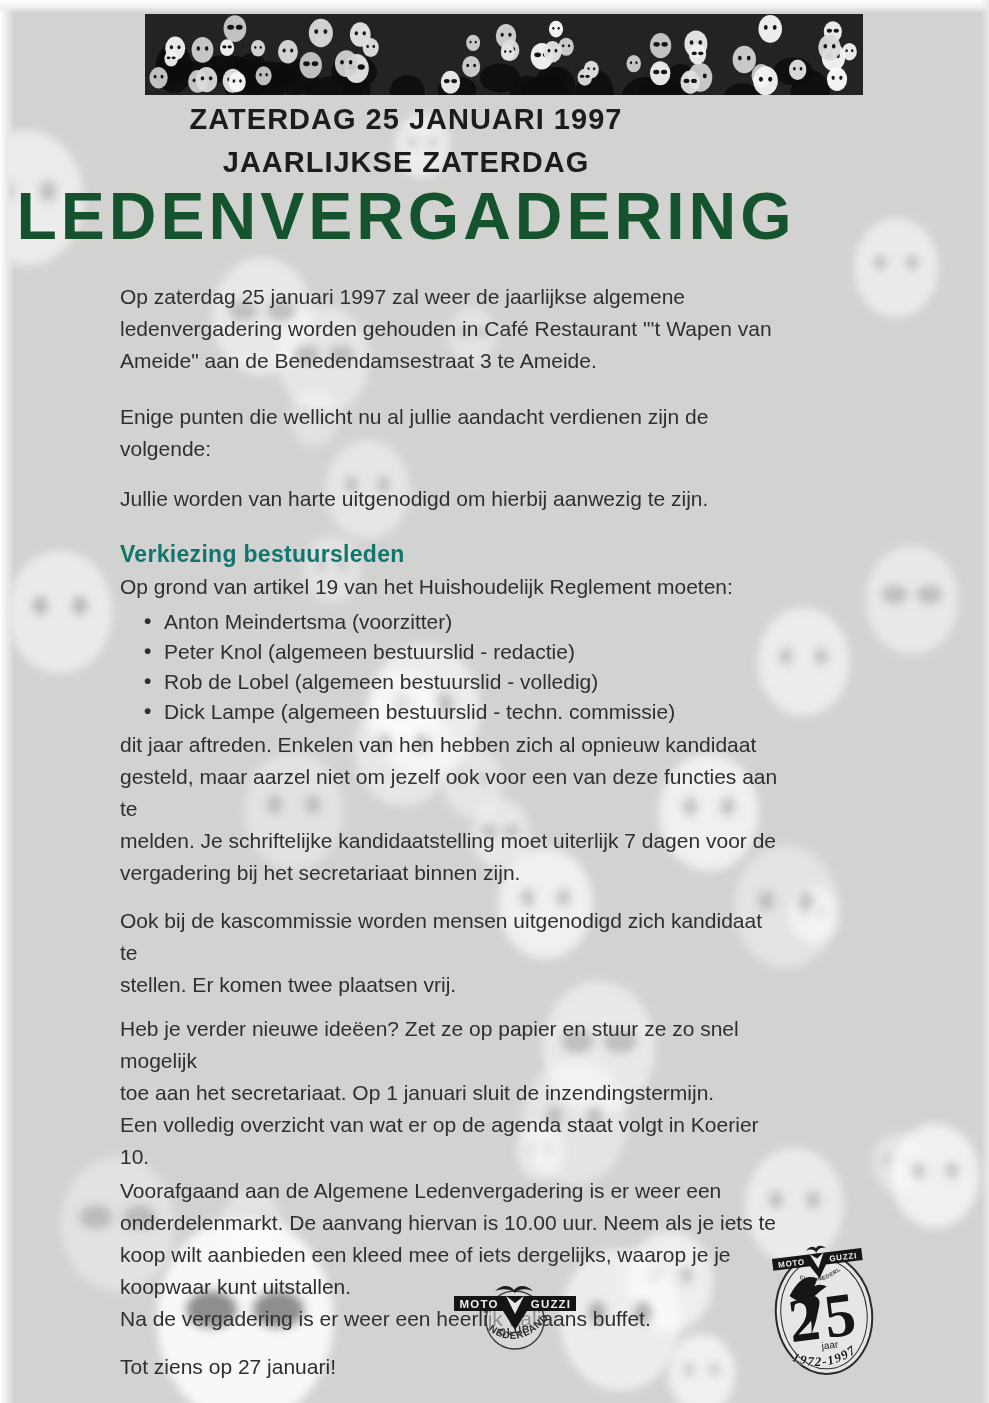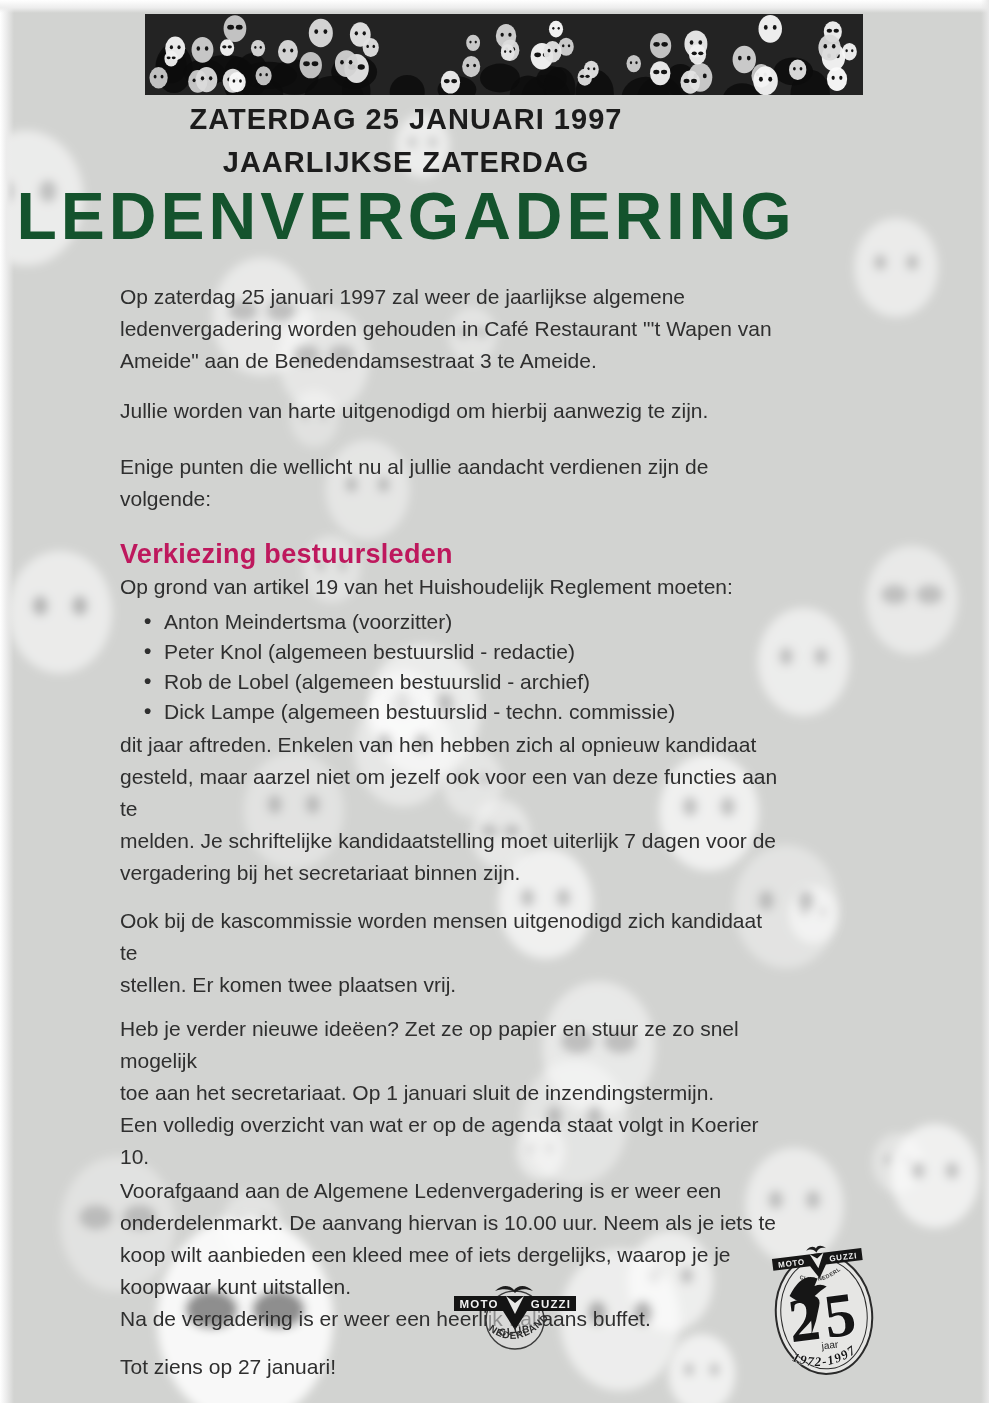--- a/index.html
+++ b/index.html
@@ -28,21 +28,21 @@
   .header-block{text-align:center;color:#1c1c1c;}
   .dateline{margin-top:101px;font-size:29px;line-height:36px;font-weight:bold;letter-spacing:1px;}
   .subtitle{margin-top:7px;font-size:29px;line-height:36px;font-weight:bold;letter-spacing:1px;}
   .title{margin-top:4px;font-size:66px;line-height:64px;font-weight:bold;letter-spacing:4px;color:#14532d;}
 
   .body-block{padding-left:120px;padding-right:28px;}
   .para{white-space:pre-line;font-size:21px;line-height:32px;}
   .p-venue{margin-top:33px;}
   .p-invite{margin-top:18px;}
   .p-agenda-intro{margin-top:24px;}
-  .sec-heading{margin-top:24px;font-size:27px;line-height:30px;font-weight:bold;color:#be185d;letter-spacing:.3px;}
+  .sec-heading{margin-top:24px;font-size:23px;line-height:30px;font-weight:bold;color:#0f766e;letter-spacing:.3px;}
   .p-lead{margin-top:2px;}
   .members{margin:4px 0 0 0;padding:0 0 0 24px;list-style:none;}
   .members li{font-size:21px;line-height:30px;position:relative;padding-left:20px;}
   .members li::before{content:"\2022";position:absolute;left:0;top:-1px;font-weight:bold;}
   .p-cont{margin-top:2px;}
   .p-kas{margin-top:16px;}
   .p-ideas{margin-top:12px;}
   .p-market{margin-top:2px;}
   .p-buffet{margin-top:0;}
   .p-closing{margin-top:16px;}
@@ -512,29 +512,29 @@
   <div class="header-block">
     <div class="dateline">ZATERDAG 25 JANUARI 1997</div>
     <div class="subtitle">JAARLIJKSE ZATERDAG</div>
     <div class="title">LEDENVERGADERING</div>
   </div>
 
   <div class="body-block">
     <div class="para p-venue">Op zaterdag 25 januari 1997 zal weer de jaarlijkse algemene
 ledenvergadering worden gehouden in Café Restaurant "'t Wapen van
 Ameide" aan de Benedendamsestraat 3 te Ameide.</div>
+    <div class="para p-agenda-intro">Enige punten die wellicht nu al jullie aandacht verdienen zijn de volgende:</div>
     <div class="para p-invite">Jullie worden van harte uitgenodigd om hierbij aanwezig te zijn.</div>
-    <div class="para p-agenda-intro">Enige punten die wellicht nu al jullie aandacht verdienen zijn de volgende:</div>
 
     <div class="sec-heading">Verkiezing bestuursleden</div>
     <div class="para p-lead">Op grond van artikel 19 van het Huishoudelijk Reglement moeten:</div>
     <ul class="members">
       <li>Anton Meindertsma (voorzitter)</li>
       <li>Peter Knol (algemeen bestuurslid - redactie)</li>
-      <li>Rob de Lobel (algemeen bestuurslid - archief)</li>
+      <li>Rob de Lobel (algemeen bestuurslid - volledig)</li>
       <li>Dick Lampe (algemeen bestuurslid - techn. commissie)</li>
     </ul>
     <div class="para p-cont">dit jaar aftreden. Enkelen van hen hebben zich al opnieuw kandidaat
 gesteld, maar aarzel niet om jezelf ook voor een van deze functies aan te
 melden. Je schriftelijke kandidaatstelling moet uiterlijk 7 dagen voor de
 vergadering bij het secretariaat binnen zijn.</div>
     <div class="para p-kas">Ook bij de kascommissie worden mensen uitgenodigd zich kandidaat te
 stellen. Er komen twee plaatsen vrij.</div>
     <div class="para p-ideas">Heb je verder nieuwe ideëen? Zet ze op papier en stuur ze zo snel mogelijk
 toe aan het secretariaat. Op 1 januari sluit de inzendingstermijn.

